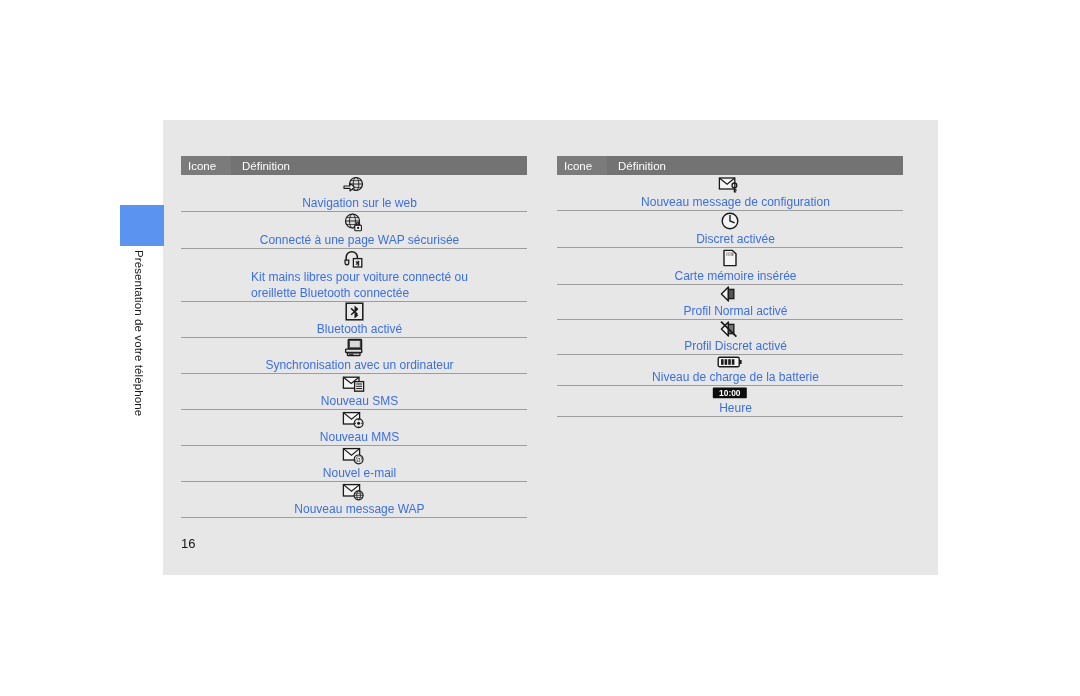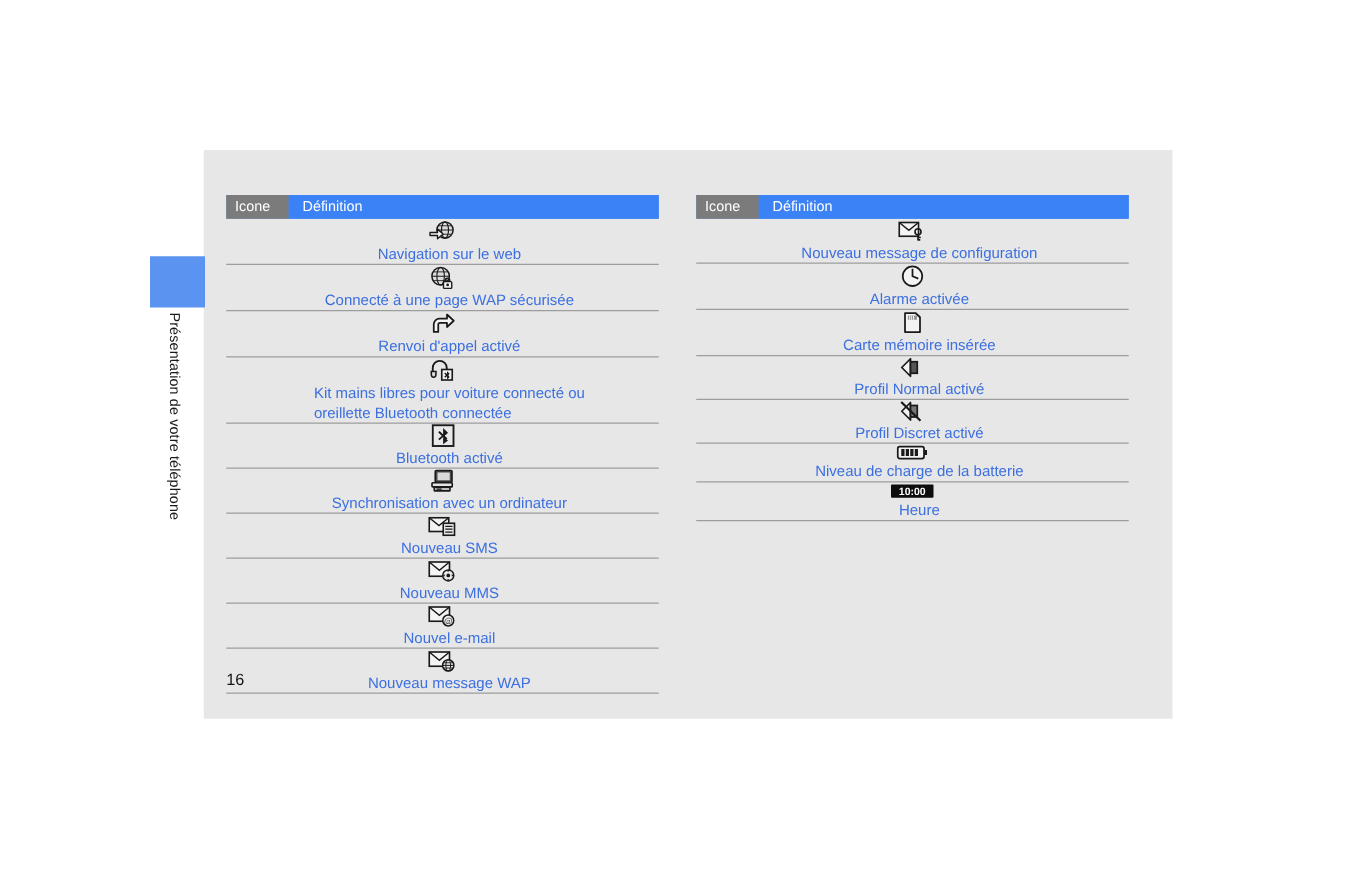--- a/index.html
+++ b/index.html
@@ -73,21 +73,21 @@
     background: #7b7b7b;
     color: #ffffff;
     font-size: 11.5px;
     display: flex;
     align-items: center;
     padding-left: 7px;
     box-sizing: border-box;
   }
   .th-def {
     flex: 1;
-    background: #3b82f6;
+    background: #737373;
     color: #ffffff;
     font-size: 11.5px;
     display: flex;
     align-items: center;
     padding-left: 11px;
     box-sizing: border-box;
   }
 
   .row {
     display: flex;
@@ -167,28 +167,20 @@
           <line x1="3.4" y1="5.5" x2="15.6" y2="5.5" stroke="#1a1a1a" stroke-width="0.7"></line>
           <line x1="3.4" y1="12.5" x2="15.6" y2="12.5" stroke="#1a1a1a" stroke-width="0.7"></line>
           <path d="M12.6 12.4 a2.4 2.4 0 0 1 4.8 0 v1.4 h-1.3 v-1.4 a1.1 1.1 0 0 0 -2.2 0 v1.4 h-1.3 z" fill="#1a1a1a"></path>
           <rect x="11.8" y="13.3" width="6.6" height="5.4" rx="0.7" fill="#f2f2f2" stroke="#1a1a1a" stroke-width="1.1"></rect>
           <circle cx="15.1" cy="15.9" r="1.1" fill="#1a1a1a"></circle>
         </svg>
       </div>
       <div class="cell-def">Connecté à une page WAP sécurisée</div>
     </div>
 
-    <div class="row">
-      <div class="cell-icon">
-        <svg class="ico" width="22" height="20" viewBox="0 0 22 20">
-          <path d="M4 16.5 L4 10.5 A4.6 4.6 0 0 1 8.6 5.9 L14.6 5.9 L14.6 2.6 L20 7.6 L14.6 12.6 L14.6 9.3 L8.9 9.3 A1.3 1.3 0 0 0 7.6 10.6 L7.6 16.5 Z" fill="#f4f4f4" stroke="#1a1a1a" stroke-width="1.4" stroke-linejoin="round"></path>
-        </svg>
-      </div>
-      <div class="cell-def">Renvoi d'appel activé</div>
-    </div>
 
     <div class="row tall">
       <div class="cell-icon">
         <svg class="ico" width="22" height="20" viewBox="0 0 22 20">
           <path d="M3.2 13.8 L3.2 8.3 A5.6 5.6 0 0 1 14.4 8.3 L14.4 10" fill="none" stroke="#1a1a1a" stroke-width="1.5"></path>
           <path d="M2 13.2 a1.9 2.6 0 0 0 3.8 0 v-2.1 h-3.8 z" fill="#dcdcdc" stroke="#1a1a1a" stroke-width="1.2"></path>
           <rect x="10.4" y="9.6" width="8.4" height="8.4" fill="#f2f2f2" stroke="#1a1a1a" stroke-width="1.3"></rect>
           <path d="M14.6 11 L16.6 12.8 L14.6 14.4 L14.6 11 Z M14.6 14.4 L16.6 15.9 L14.6 17.4 L14.6 14.4 Z" fill="#1a1a1a"></path>
           <line x1="12.8" y1="12.5" x2="16.2" y2="15.4" stroke="#1a1a1a" stroke-width="1.1"></line>
           <line x1="12.8" y1="15.7" x2="16.2" y2="12.8" stroke="#1a1a1a" stroke-width="1.1"></line>
@@ -299,21 +291,21 @@
       <div class="cell-def">Nouveau message de configuration</div>
     </div>
 
     <div class="row">
       <div class="cell-icon">
         <svg class="ico" width="20" height="20" viewBox="0 0 20 20">
           <circle cx="10" cy="10" r="7.8" fill="#f4f4f4" stroke="#1a1a1a" stroke-width="1.4"></circle>
           <path d="M10 4.6 L10 10 L14 11.6" fill="none" stroke="#1a1a1a" stroke-width="1.4" stroke-linecap="square"></path>
         </svg>
       </div>
-      <div class="cell-def">Alarme activée</div>
+      <div class="cell-def">Discret activée</div>
     </div>
 
     <div class="row">
       <div class="cell-icon">
         <svg class="ico" width="16" height="20" viewBox="0 0 16 20">
           <path d="M2 2.4 L10.4 2.4 L14 5.8 L14 17.6 L2 17.6 Z" fill="#f4f4f4" stroke="#1a1a1a" stroke-width="1.4" stroke-linejoin="round"></path>
           <rect x="4.3" y="4.4" width="7.2" height="3.4" fill="#8f8f8f"></rect>
           <line x1="5.7" y1="4.4" x2="5.7" y2="7.8" stroke="#f4f4f4" stroke-width="0.8"></line>
           <line x1="7.3" y1="4.4" x2="7.3" y2="7.8" stroke="#f4f4f4" stroke-width="0.8"></line>
           <line x1="8.9" y1="4.4" x2="8.9" y2="7.8" stroke="#f4f4f4" stroke-width="0.8"></line>

